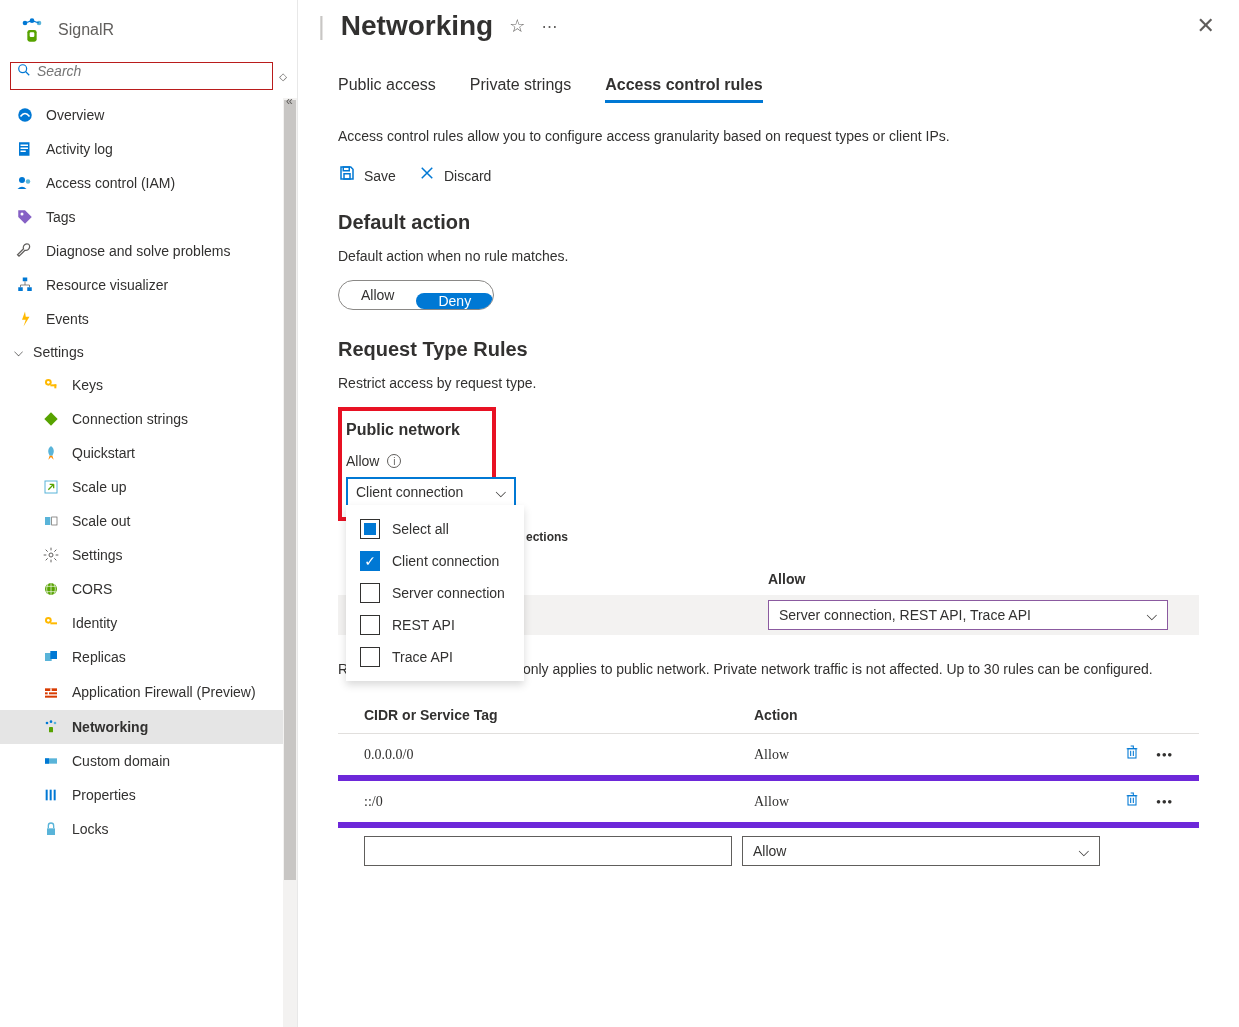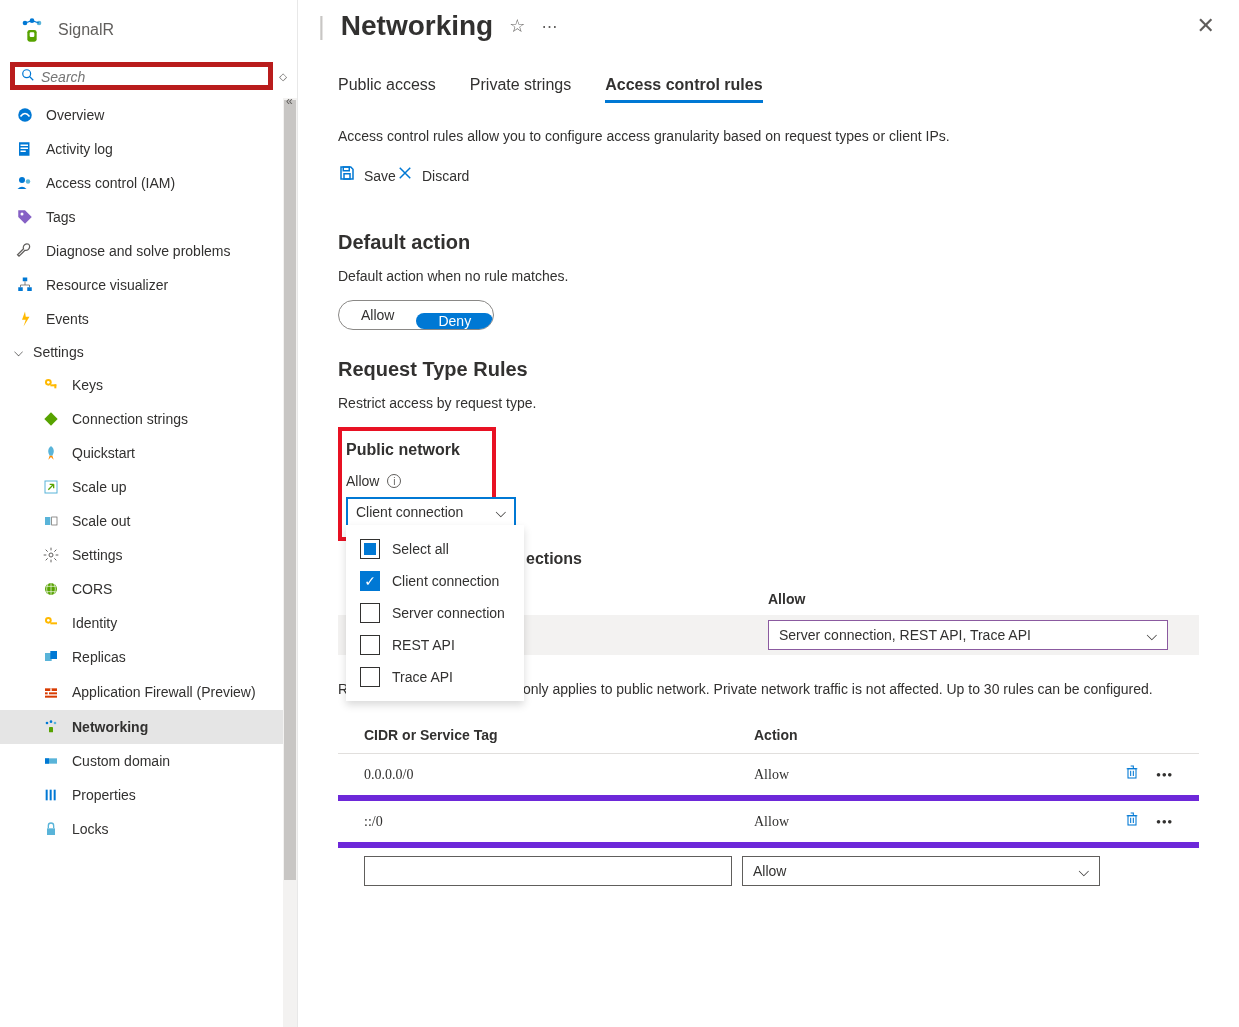--- a/index.html
+++ b/index.html
@@ -5,21 +5,21 @@
 * { box-sizing: border-box; margin: 0; padding: 0; }
 body { font-family: "Segoe UI", -apple-system, sans-serif; font-size: 14px; color: #323130; background: #fff; width: 1239px; height: 1027px; overflow: hidden; position: relative; }
 .root { display: flex; height: 100%; }
 
 
 .sidebar { width: 298px; border-right: 1px solid #e8e8e8; display: flex; flex-direction: column; }
 .brand { display: flex; align-items: center; gap: 12px; padding: 16px 18px 12px; }
 .brand-icon { width: 28px; height: 28px; position: relative; }
 .brand-text { font-size: 16px; color: #605e5c; }
 .search-row { display: flex; align-items: center; gap: 6px; padding: 6px 10px 8px; }
-.search-box { flex: 1; display: flex; align-items: flex-end; border: 5px solid #b91c1c; height: 28px; padding: 0 6px; gap: 6px; }
+.search-box { flex: 1; display: flex; align-items: flex-start; border: 1px solid #b91c1c; height: 28px; padding: 0 6px; gap: 6px; }
 .search-box input { border: none; outline: none; flex: 1; font-size: 14px; color: #605e5c; font-style: italic; background: transparent; }
 .expand-ico { font-size: 10px; color: #605e5c; cursor: pointer; }
 .collapse-ico { font-size: 12px; color: #605e5c; cursor: pointer; padding-left: 10px; }
 .nav { overflow-y: auto; flex: 1; position: relative; }
 .nav-item { display: flex; align-items: center; gap: 12px; padding: 8px 16px; cursor: pointer; font-size: 14px; color: #323130; }
 .nav-item.sub { padding-left: 42px; }
 .nav-item.sel { background: #e5e5e5; font-weight: 600; }
 .nav-section { display: flex; align-items: center; gap: 10px; padding: 8px 14px; cursor: pointer; }
 .nav-ico { width: 18px; height: 18px; display: inline-flex; align-items: center; justify-content: center; font-size: 16px; }
 .scroll-thumb { position: absolute; right: 0; top: 0; width: 14px; height: 100%; background: #f3f2f1; }
@@ -35,21 +35,21 @@
 .header-divider { color: #c8c6c4; font-size: 26px; font-weight: 300; }
 
 .content { padding: 30px 40px 20px 40px; overflow-y: auto; flex: 1; }
 
 .tabs { display: flex; gap: 34px; border-bottom: 1px solid transparent; margin-bottom: 24px; }
 .tab { font-size: 16px; color: #323130; padding-bottom: 6px; cursor: pointer; }
 .tab.active { font-weight: 600; border-bottom: 3px solid #0078d4; }
 
 .desc { font-size: 14px; color: #323130; margin-bottom: 20px; }
 
-.cmdbar { display: flex; margin-bottom: 44px; align-items: center; }
+.cmdbar { display: flex; gap: 22px; margin-bottom: 24px; align-items: center; }
 .cmd-btn { display: flex; align-items: center; gap: 8px; font-size: 14px; cursor: pointer; color: #323130; }
 .cmd-ico { color: #0078d4; font-size: 18px; }
 .cmd-ico.x { color: #0078d4; font-size: 18px; font-weight: 400; }
 
 h2.sect { font-size: 20px; font-weight: 600; margin-bottom: 14px; }
 .sub-desc { font-size: 14px; margin-bottom: 16px; }
 
 .toggle-pill { display: inline-flex; border: 1px solid #8a8886; border-radius: 18px; overflow: hidden; height: 30px; margin-bottom: 28px; }
 .toggle-opt { padding: 4px 22px; font-size: 14px; display: flex; align-items: center; cursor: pointer; }
 .toggle-opt.sel { background: #0078d4; color: #fff; border-radius: 18px; margin-top: 12px; }
@@ -407,21 +407,21 @@
             <div class="dd-opt">
                 <span class="cb"></span>
                 <span>REST API</span>
               </div>
             <div class="dd-opt">
                 <span class="cb"></span>
                 <span>Trace API</span>
               </div>
           </div>
         </div>
-        <span style="position:absolute;left:188px;top:123px;font-size:16px;font-weight:600">ections</span>
+        <span style="position:absolute;left:188px;top:123px;font-size:12px;font-weight:600">ections</span>
 
         <div class="mid-grid" style="margin-top:50px">
           <div class="mg-head">
             <div class="col1"></div>
             <div>Allow</div>
           </div>
           <div class="mg-row">
             <div style="width:430px"></div>
             <div class="combo">
               <span>Server connection, REST API, Trace API</span>

